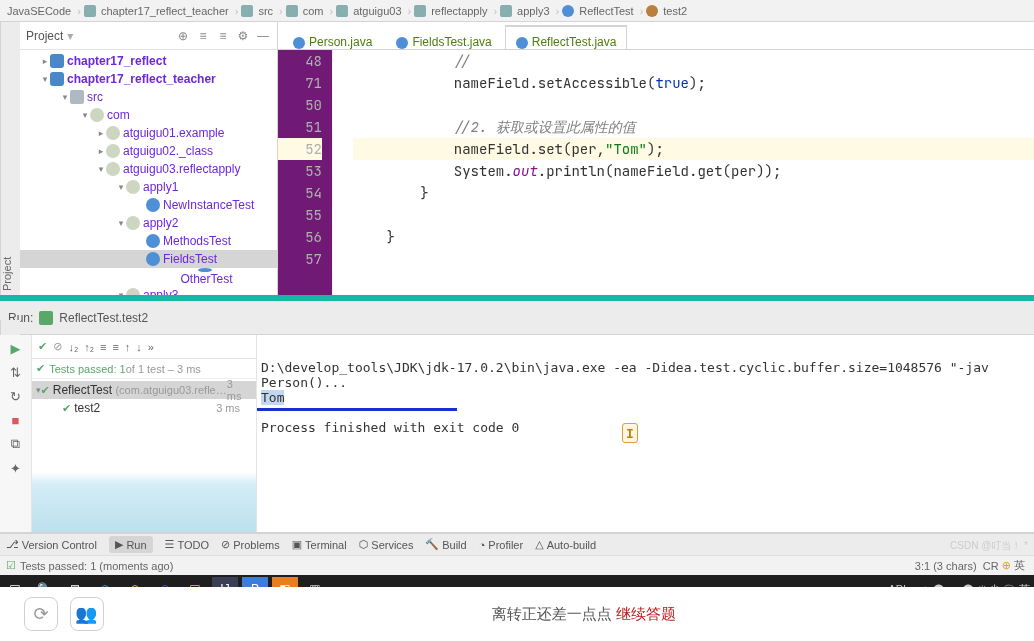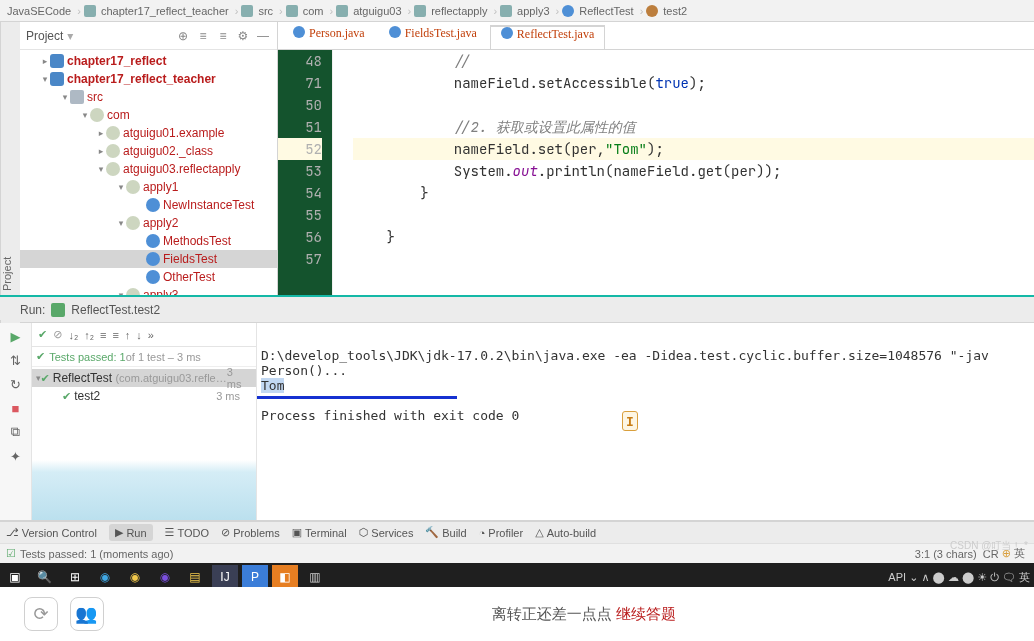--- a/index.html
+++ b/index.html
@@ -19,36 +19,36 @@
 .proj-header .tbtn { width: 16px; height: 16px; margin-left: 4px; color: #888; cursor: pointer; display:flex;align-items:center;justify-content:center;font-size:12px; }
 .tree { flex: 1; overflow: auto; padding-top: 2px; font-size: 12px; }
 .tree-row { display: flex; align-items: center; height: 18px; padding-left: 2px; white-space: nowrap; cursor: pointer; }
 .tree-row.selected { background: #d5d5d5; }
 .chev { width: 10px; text-align: center; color: #888; font-size: 9px; }
 .icon { width: 14px; height: 14px; margin-right: 3px; display: inline-flex; align-items: center; justify-content: center; font-size: 9px; border-radius: 2px; }
 .icon.module { background: #4a87c7; color: #fff; border-radius: 3px; }
 .icon.src { background: #aeb9c4; }
 .icon.pkg { background: #cdd6c0; border-radius: 50%; }
 .icon.cls { background: #4e8fd6; color: #fff; border-radius: 50%; }
-.tree-label { color: #b91c1c; }
+.tree-label { color: #6d28d9; }
 .tree-row.bold .tree-label { font-weight: bold; }
 .editor { flex: 1; background: #fff; display: flex; flex-direction: column; }
 .tabs { height: 28px; border-bottom: 1px solid #d4d4d4; display: flex; align-items: flex-end; padding-left: 4px; }
-.tab { height: 24px; padding: 0 10px; display: flex; align-items: flex-start; font-size: 12px; color: #c2410c; border: 1px solid transparent; border-bottom: none; margin-right: 2px; cursor: pointer; font-family: Liberation Serif, serif; }
+.tab { height: 24px; padding: 0 10px; display: flex; align-items: flex-end; font-size: 12px; color: #4d7c0f; border: 1px solid transparent; border-bottom: none; margin-right: 2px; cursor: pointer; }
 .tab.active { background: #fff; border-color: #d4d4d4; border-top: 2px solid #d4d4d4; }
 .tab .cico { width: 12px; height: 12px; background: #4e8fd6; border-radius: 50%; margin-right: 4px; }
 .code-area { flex: 1; display: flex; font-family: "Consolas","JetBrains Mono",monospace; font-size: 14px; line-height: 22px; overflow: hidden; }
-.gutter { width: 55px; text-align: right; color: #b0b0b0; padding-right: 10px; background: #14532d; user-select: none; border-right: 1px solid #f0f0f0; }
+.gutter { width: 55px; text-align: right; color: #b0b0b0; padding-right: 10px; background: #701a75; user-select: none; border-right: 1px solid #f0f0f0; }
 .code-lines { flex: 1; padding-left: 20px; white-space: pre; color: #333; }
 .hl-line { background: #fffae3; }
 .cm-comment { color: #808080; font-style: italic; }
 .cm-keyword { color: #0033b3; }
 .cm-string { color: #067d17; }
 .cm-static { color: #871094; font-style: italic; }
-.run-header { height: 28px; background: #ececec; border-top: 2px solid #14b8a6; border-bottom: 1px solid #d4d4d4; display: flex; align-items: center; padding-left: 20px; font-size: 12px; color: #555; }
+.run-header { height: 40px; background: #ececec; border-top: 6px solid #14b8a6; border-bottom: 1px solid #d4d4d4; display: flex; align-items: center; padding-left: 8px; font-size: 12px; color: #555; }
 .run-header .rt-ico { width: 14px; height: 14px; background: #59a869; border-radius: 2px; margin: 0 6px; }
 .run-panel { display: flex; height: 198px; background: #fff; border-bottom: 1px solid #d4d4d4; position: relative; }
 .run-icons { width: 32px; background: #f7f7f7; border-right: 1px solid #e4e4e4; display: flex; flex-direction: column; align-items: center; padding-top: 4px; gap: 6px; }
 .rb { width: 18px; height: 18px; color: #666; display: flex; align-items: center; justify-content: center; cursor: pointer; font-size: 13px; }
 .rb.green { color: #59a869; }
 .rb.red { color: #db5860; }
 .run-left { width: 225px; border-right: 1px solid #e4e4e4; display: flex; flex-direction: column; background: #fff; }
 .run-toolbar { height: 24px; border-bottom: 1px solid #e4e4e4; display: flex; align-items: center; gap: 6px; padding: 0 6px; font-size: 11px; color: #666; }
 .run-toolbar .chk { color: #59a869; }
 .pass-text { color: #59a869; }
@@ -176,21 +176,21 @@
         <div class="tree-row" style="padding-left: 116px;">
           <span class="chev"></span>
           <span class="icon cls"></span>
           <span class="tree-label">MethodsTest</span>
         </div>
         <div class="tree-row selected" style="padding-left: 116px;">
           <span class="chev"></span>
           <span class="icon cls"></span>
           <span class="tree-label">FieldsTest</span>
         </div>
-        <div class="tree-row" style="padding-left: 116px;">
+        <div class="tree-row" style="padding-left: 116px; flex-direction: column;">
           <span class="chev"></span>
           <span class="icon cls"></span>
           <span class="tree-label">OtherTest</span>
         </div>
         <div class="tree-row" style="padding-left: 96px;">
           <span class="chev">▾</span>
           <span class="icon pkg"></span>
           <span class="tree-label">apply3</span>
         </div>
       </div>

